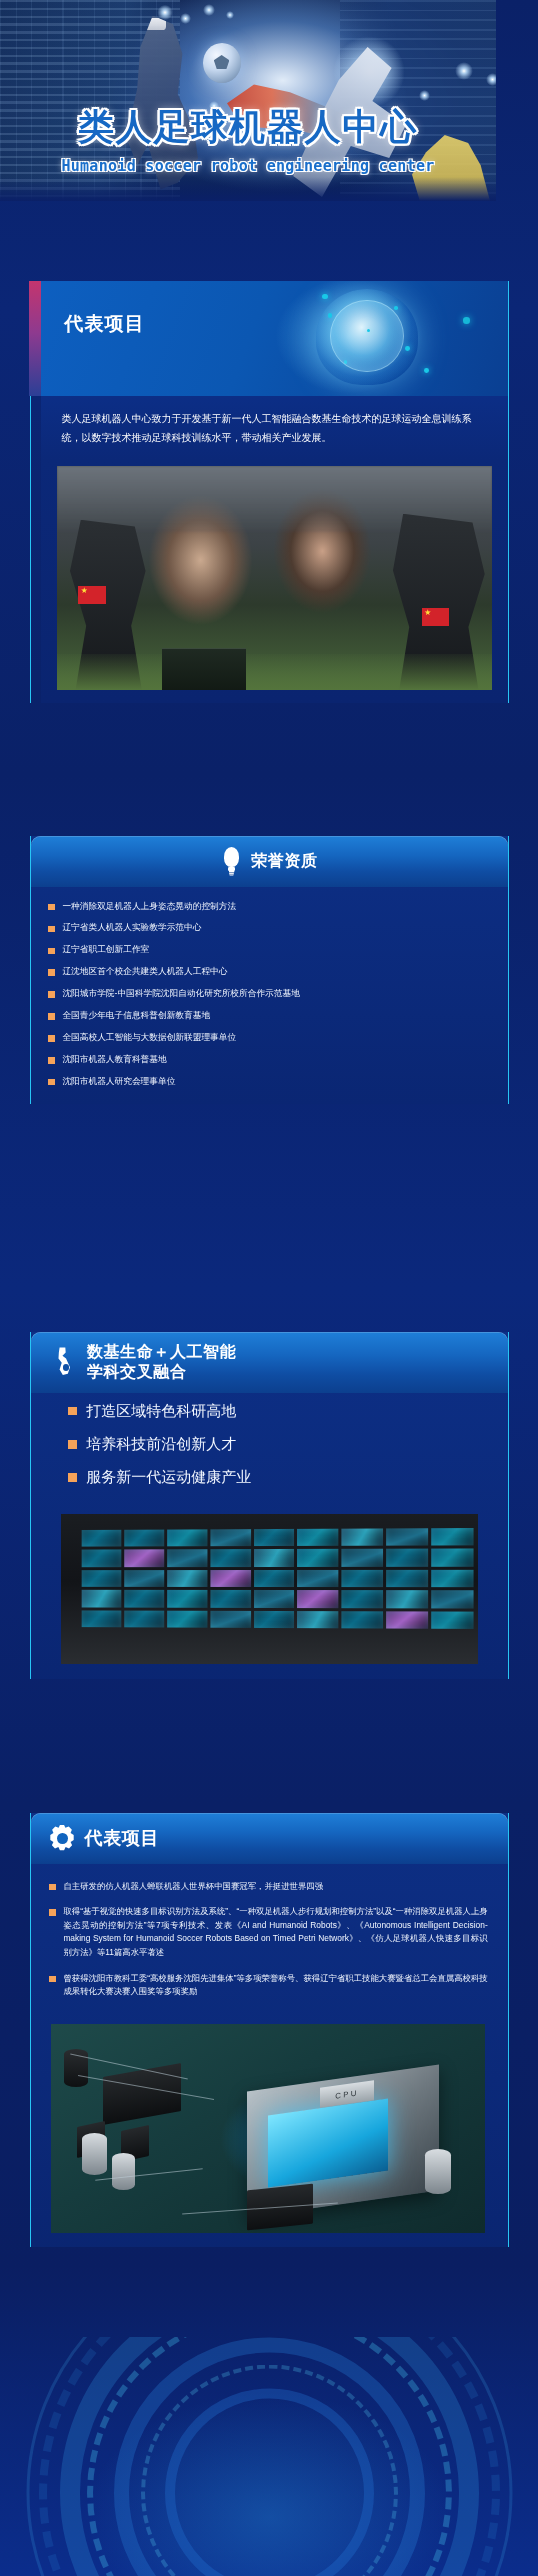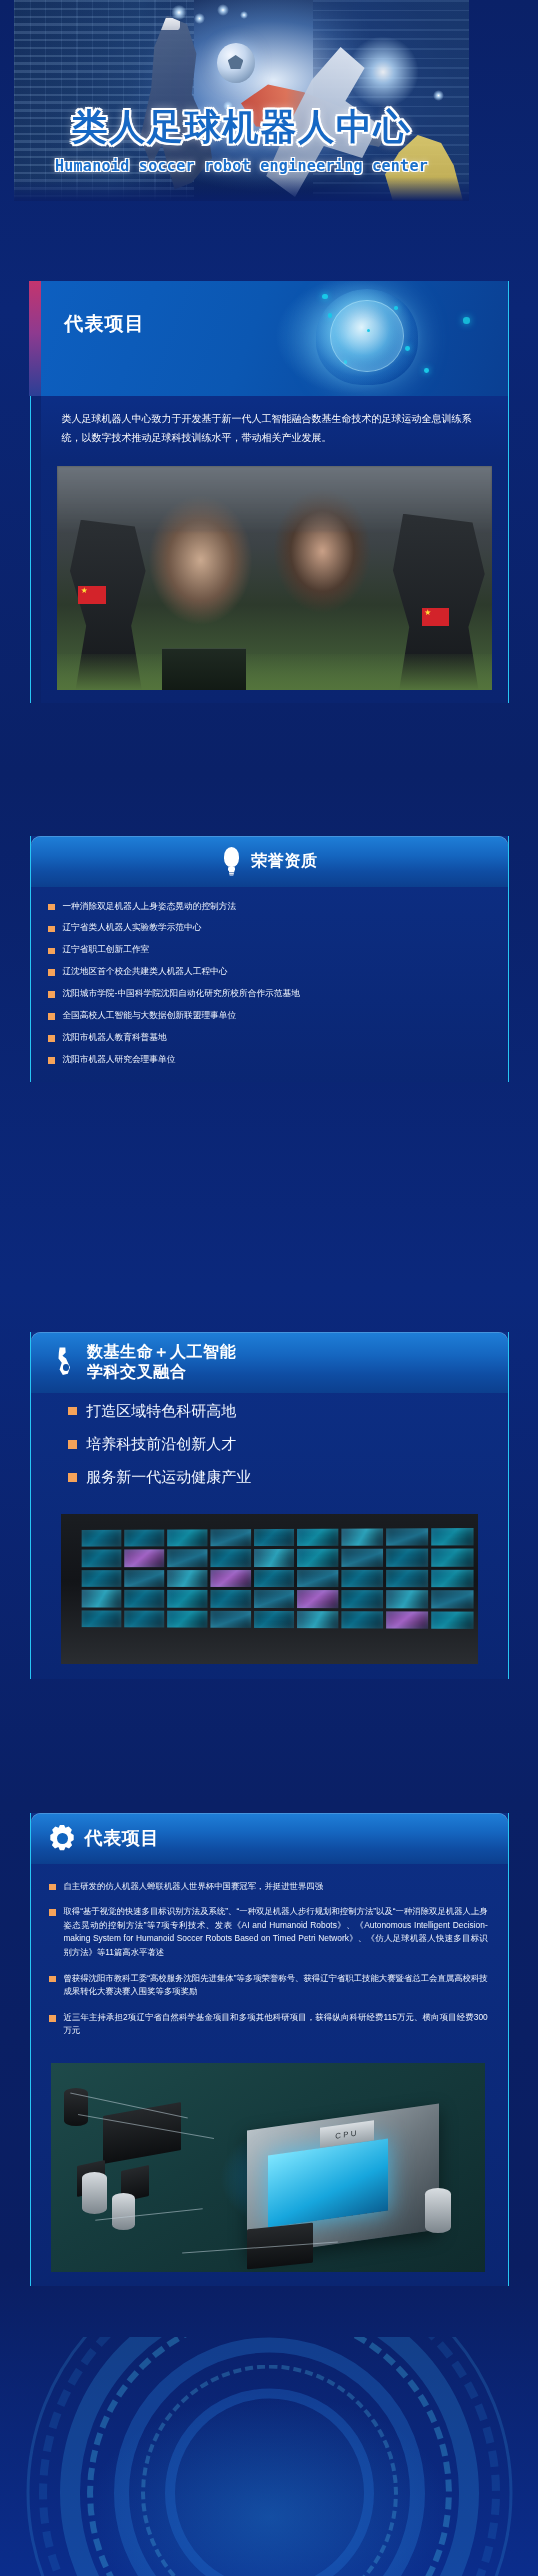--- a/index.html
+++ b/index.html
@@ -34,21 +34,21 @@
   .tech-circle .r6{width:486px;height:486px;border-width:3.6px;border-color:rgba(60,170,235,.20);}
   .tech-circle .r7{width:461px;height:461px;border-width:8.4px;border-color:rgba(45,150,230,.16);border-style:dashed;}
   .tech-circle .glow{
     position:absolute;left:50%;top:58%;transform:translate(-50%,-50%);
     width:371px;height:251px;border-radius:50%;
     background:radial-gradient(ellipse at center, rgba(40,160,235,.30) 0%, rgba(20,90,200,0) 70%);
   }
 
   
   .hero{
-    position:absolute; left:14px; top:0; width:455px; height:201px; overflow:hidden;
+    position:absolute; left:0; top:0; width:496px; height:201px; overflow:hidden;
     background:
       radial-gradient(ellipse 251px 156px at 57% 40%, rgba(235,245,255,.95) 0%, rgba(120,180,245,.45) 38%, rgba(20,60,140,0) 72%),
       linear-gradient(180deg,#0c1f4d 0%,#14306e 30%,#1a3f85 55%,#102a62 85%,#0b1f52 100%);
   }
   .hero .stadium-left{
     position:absolute;left:0;top:0;width:180px;height:201px;
     background:
       repeating-linear-gradient(180deg, rgba(150,185,225,.22) 0 2.4px, rgba(20,45,100,.05) 2.4px 7.8px),
       repeating-linear-gradient(90deg, rgba(130,170,220,.13) 0 1.2px, rgba(10,25,70,0) 1.2px 15.6px),
       linear-gradient(100deg,#16315f 0%,#1d3f72 60%,rgba(22,50,100,.1) 100%);
@@ -350,20 +350,24 @@
         <li>
             <span class="bsq"></span>
             <span class="btxt">辽沈地区首个校企共建类人机器人工程中心</span>
           </li>
         <li>
             <span class="bsq"></span>
             <span class="btxt">沈阳城市学院-中国科学院沈阳自动化研究所校所合作示范基地</span>
           </li>
         <li>
             <span class="bsq"></span>
+            <span class="btxt">全国青少年电子信息科普创新教育基地</span>
+          </li>
+        <li>
+            <span class="bsq"></span>
             <span class="btxt">全国高校人工智能与大数据创新联盟理事单位</span>
           </li>
         <li>
             <span class="bsq"></span>
             <span class="btxt">沈阳市机器人教育科普基地</span>
           </li>
         <li>
             <span class="bsq"></span>
             <span class="btxt">沈阳市机器人研究会理事单位</span>
           </li>
@@ -469,24 +473,20 @@
             <span class="bsq"></span>
             <span class="btxt">自主研发的仿人机器人蝉联机器人世界杯中国赛冠军，并挺进世界四强</span>
           </li>
         <li>
             <span class="bsq"></span>
             <span class="btxt">取得“基于视觉的快速多目标识别方法及系统”、“一种双足机器人步行规划和控制方法”以及“一种消除双足机器人上身姿态晃动的控制方法”等7项专利技术、发表《AI and Humanoid Robots》、《Autonomous Intelligent Decision-making System for Humanoid Soccer Robots Based on Timed Petri Network》、《仿人足球机器人快速多目标识别方法》等11篇高水平著述</span>
           </li>
         <li>
             <span class="bsq"></span>
             <span class="btxt">曾获得沈阳市教科工委“高校服务沈阳先进集体”等多项荣誉称号、获得辽宁省职工技能大赛暨省总工会直属高校科技成果转化大赛决赛入围奖等多项奖励</span>
-          </li>
-        <li>
-            <span class="bsq"></span>
-            <span class="btxt">近三年主持承担2项辽宁省自然科学基金项目和多项其他科研项目，获得纵向科研经费115万元、横向项目经费300万元</span>
           </li>
       </ul>
       <div style="padding:13px 2.4px 2.4px 2.4px;">
         <div class="photo ph3">
           <div class="chip"></div>
           <div class="chip-core"></div>
           <div class="chip-lbl">CPU</div>
           <div class="ic" style="left:12%;top:22%;width:78px;height:48px;transform:skewY(-10deg);"></div>
           <div class="ic" style="left:6%;top:48%;width:27.5px;height:31px;transform:skewY(-12deg);"></div>
           <div class="ic" style="left:16%;top:50%;width:27.5px;height:31px;transform:skewY(-12deg);"></div>

